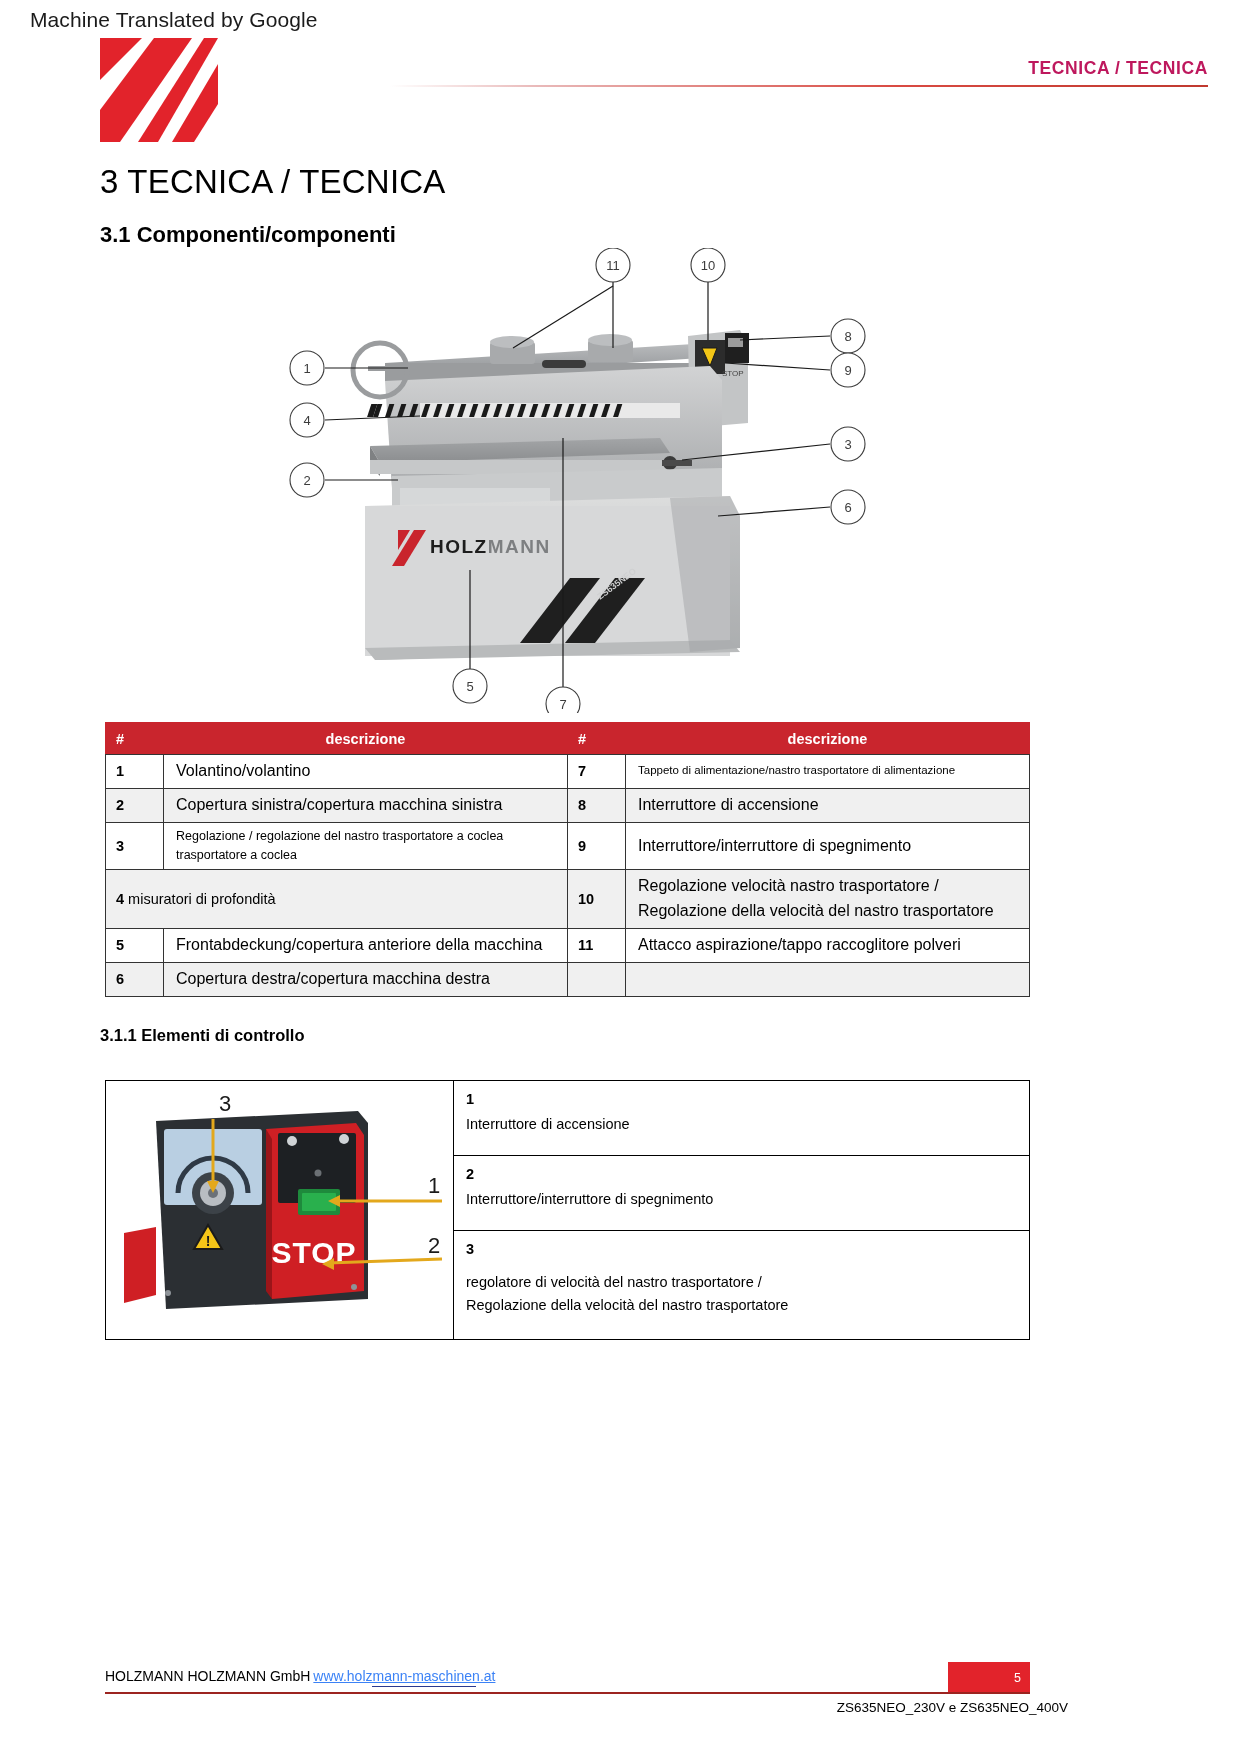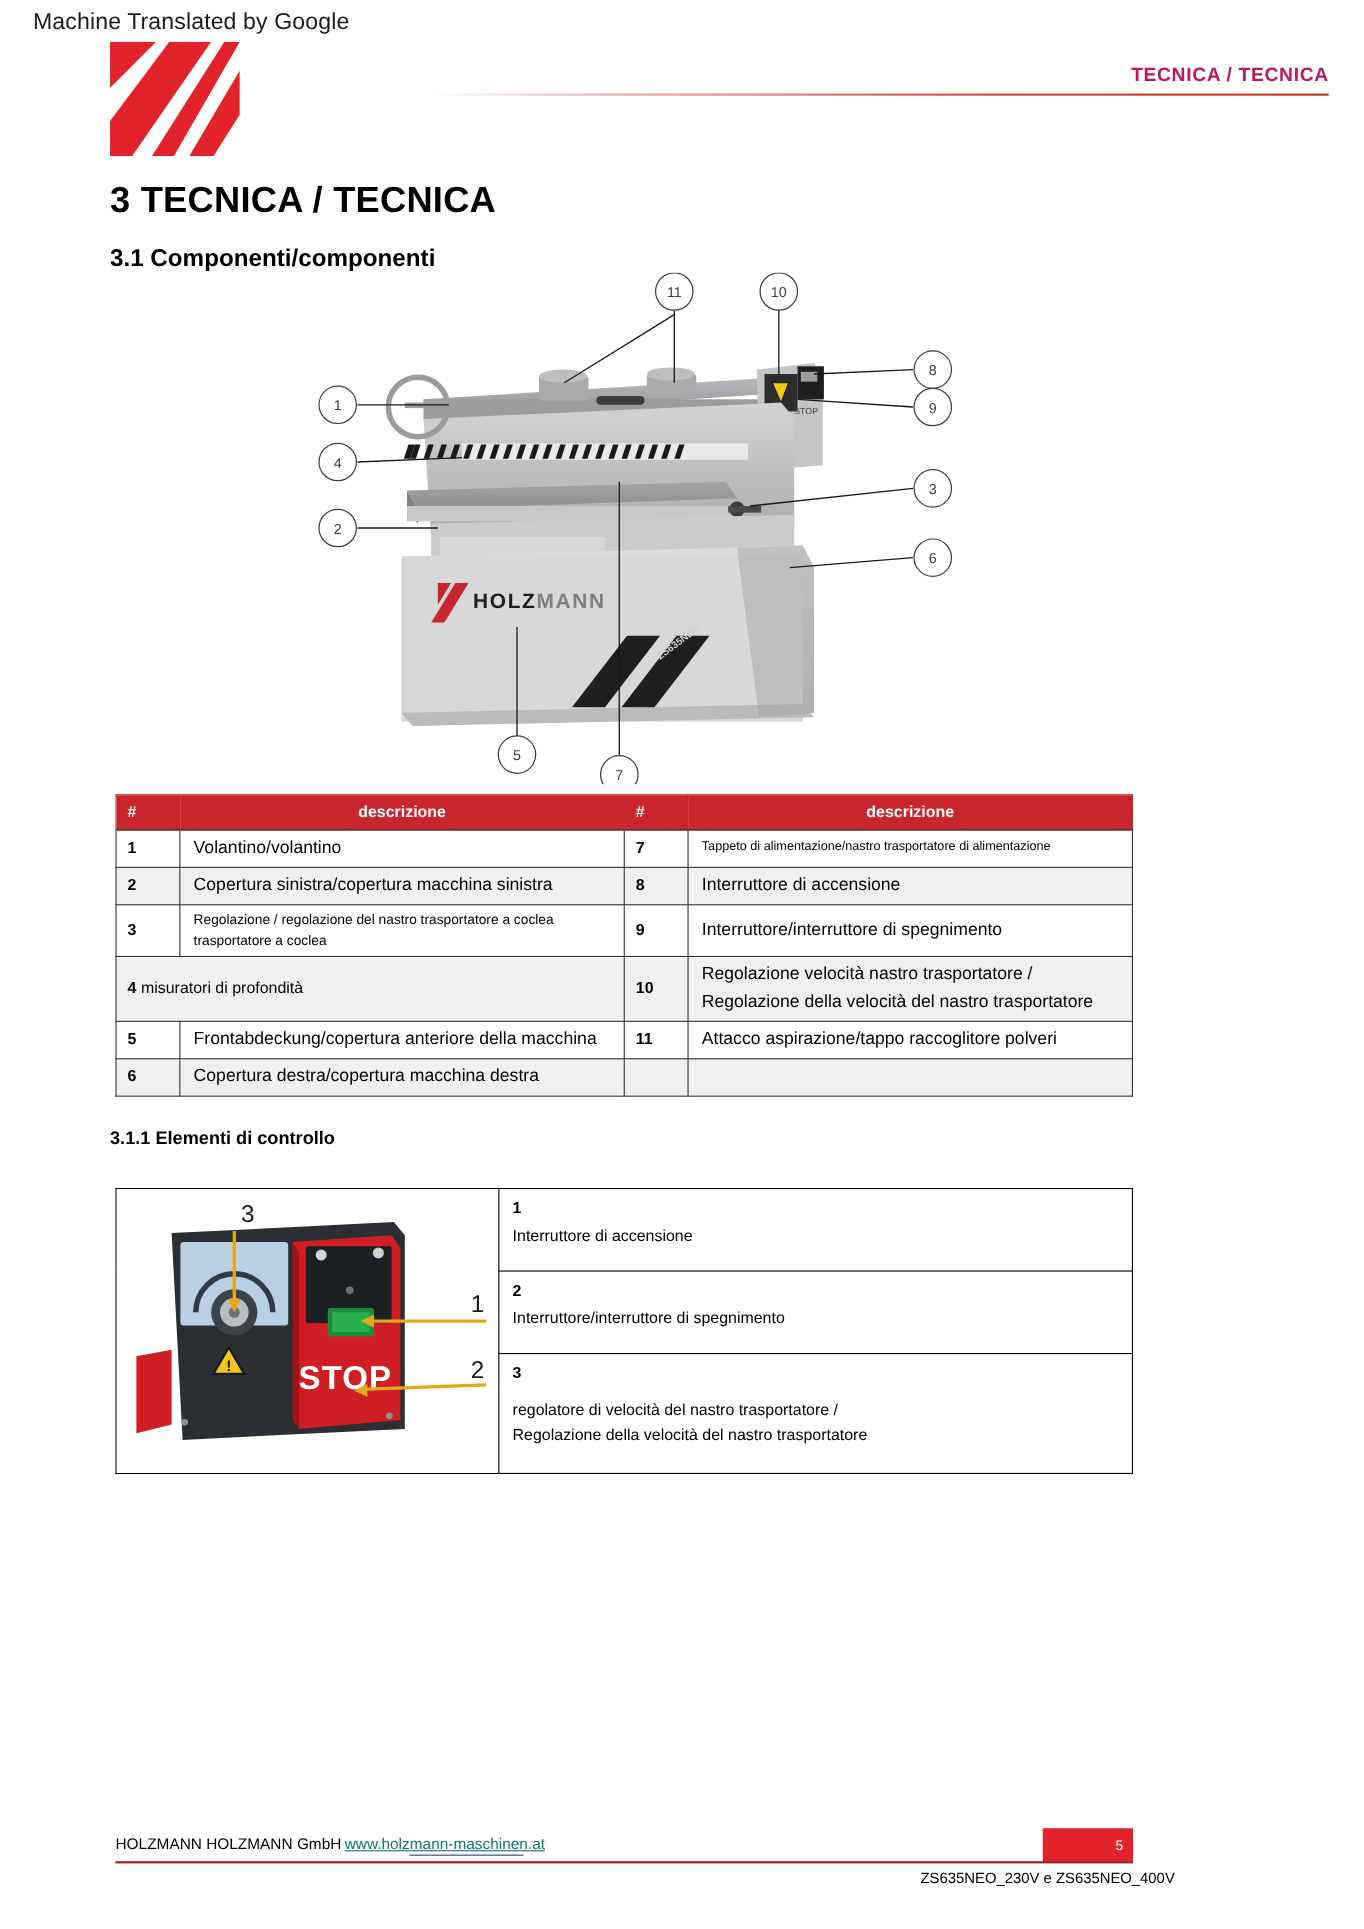--- a/index.html
+++ b/index.html
@@ -68,21 +68,21 @@
     height: 2px;
     background: linear-gradient(to right, #ffffff 0%, #e9b9b9 18%, #d94a42 62%, #c0392f 100%);
   }
 
   
   .h1 {
     position: absolute;
     left: 100px;
     top: 163px;
     font-size: 33px;
-    font-weight: bold;
+    font-weight: normal;
     letter-spacing: 0.2px;
   }
 
   .h2 {
     position: absolute;
     left: 100px;
     top: 222px;
     font-size: 22px;
     font-weight: bold;
   }
@@ -192,21 +192,21 @@
   
   .footer-line1 {
     position: absolute;
     left: 105px;
     top: 1668px;
     font-size: 14px;
     white-space: nowrap;
   }
   .footer-line1 .company { color: #000; }
   .footer-line1 .url {
-    color: #0f766e;
+    color: #3b82f6;
     text-decoration: underline;
     margin-left: 3px;
   }
   .footer-url-tail {
     position: absolute;
     left: 372px;
     top: 1686px;
     width: 104px;
     height: 1px;
     background: #2b3a8f;

